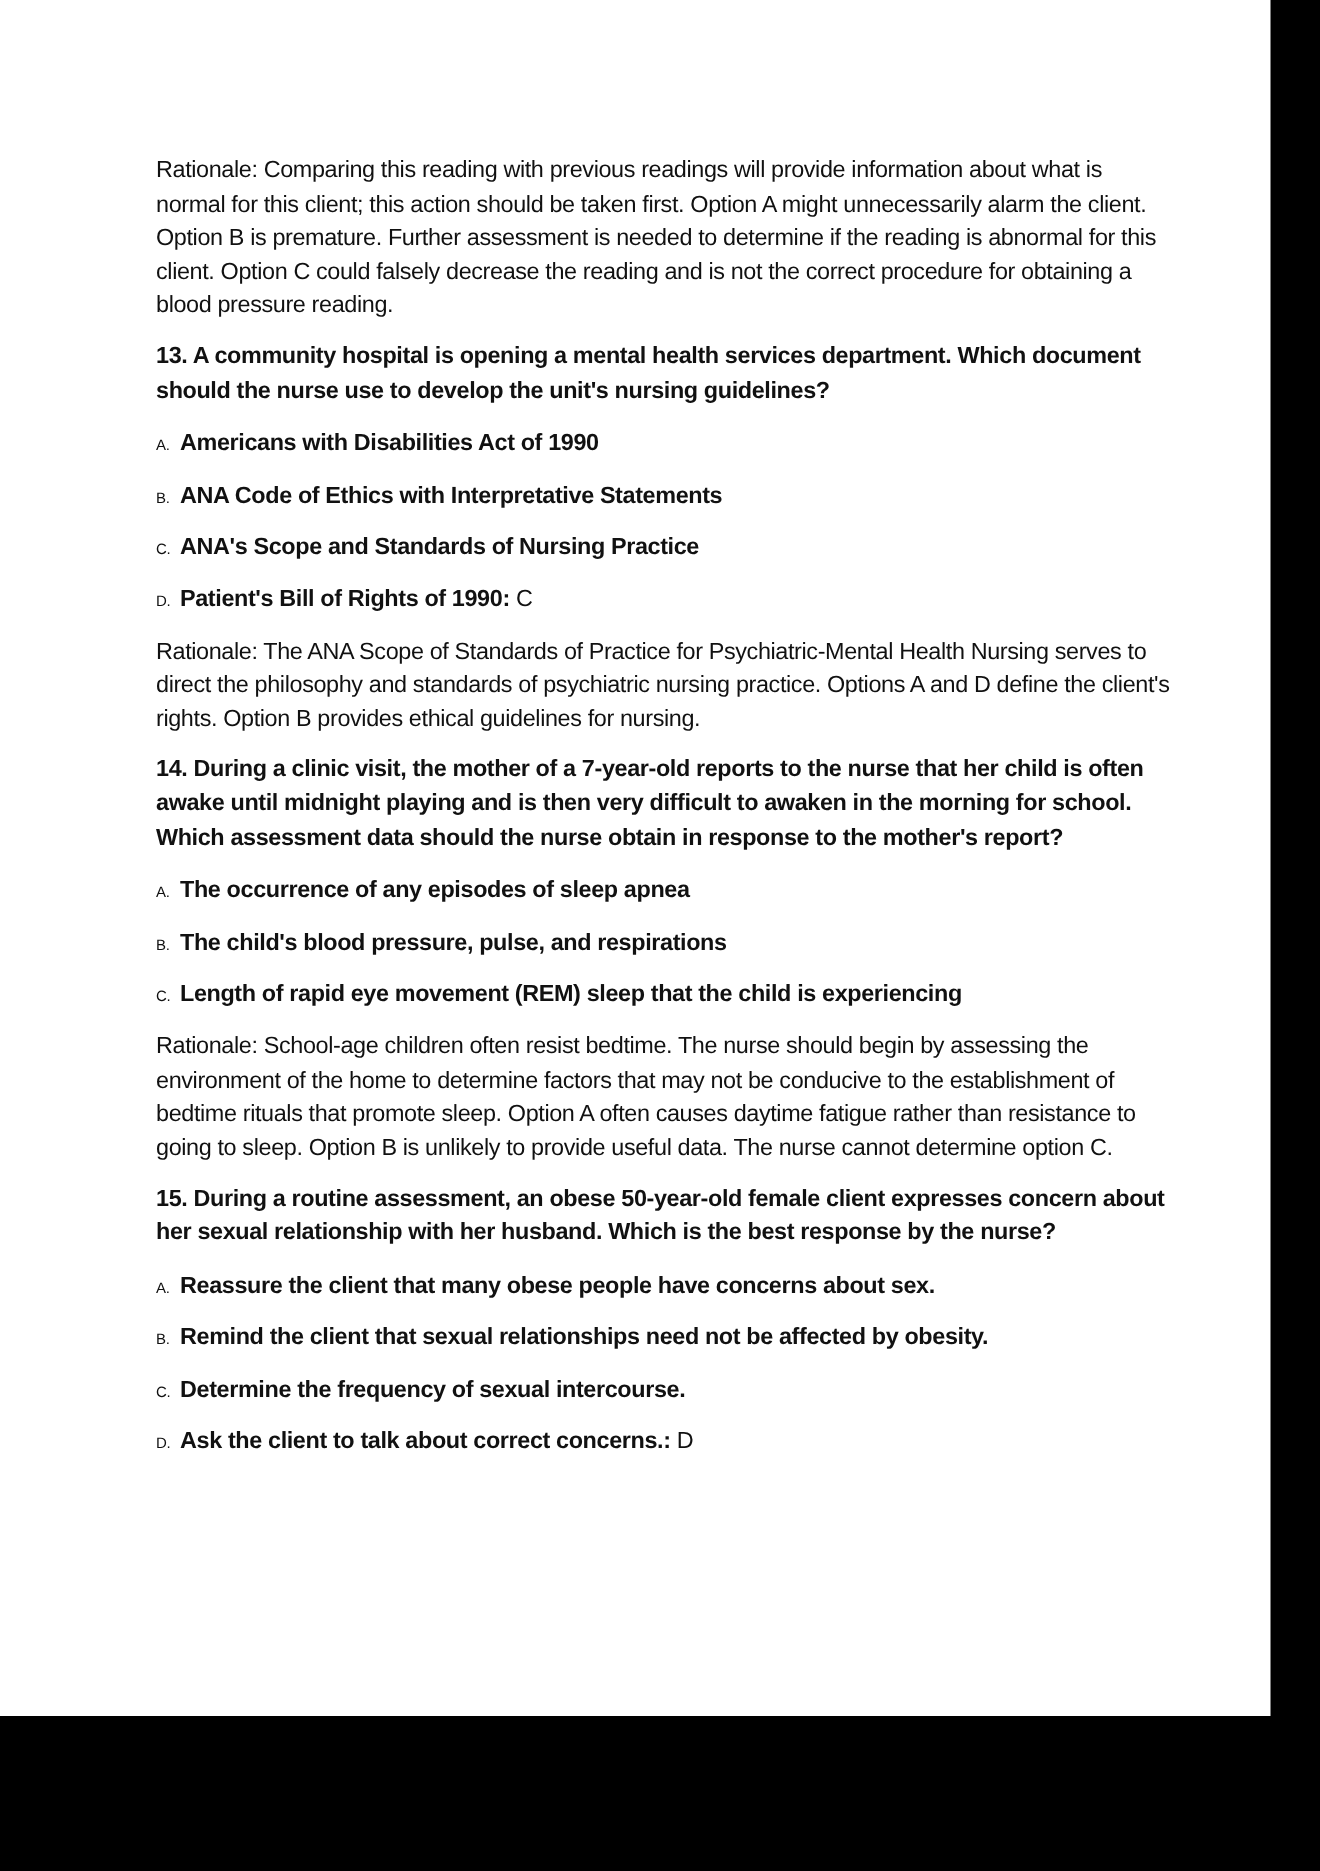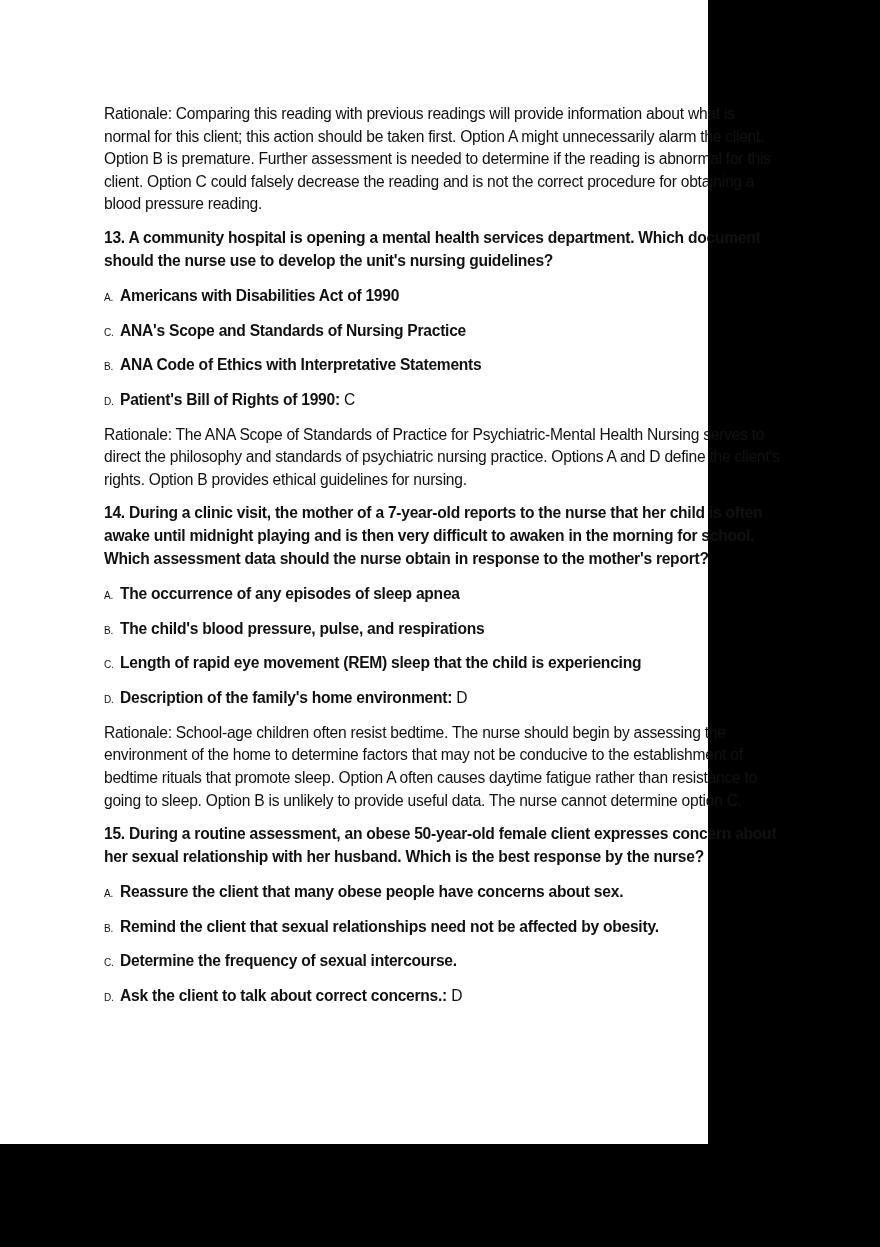--- a/index.html
+++ b/index.html
@@ -11,21 +11,21 @@
     width: 880px;
     height: 1247px;
     position: relative;
     overflow: hidden;
     font-family: "Liberation Sans", sans-serif;
   }
   .page {
     position: absolute;
     left: 0;
     top: 0;
-    width: 708px;
+    width: 847px;
     height: 1144px;
     background: #ffffff;
   }
   .content {
     position: absolute;
     left: 104px;
     top: 103px;
     width: 680px;
     color: #111111;
     font-size: 15.6px;
@@ -81,32 +81,31 @@
 <body>
 
 <div class="page">
   <div class="content">
 
     <p class="para rationale">Rationale: Comparing this reading with previous readings will provide information about what is normal for this client; this action should be taken first. Option A might unnecessarily alarm the client. Option B is premature. Further assessment is needed to determine if the reading is abnormal for this client. Option C could falsely decrease the reading and is not the correct procedure for obtaining a blood pressure reading.</p>
 
     <p class="para question"><span class="qnum">13.</span> <span>A community hospital is opening a mental health services department. Which document should the nurse use to develop the unit's nursing guidelines?</span></p>
     <ul class="options">
       <li class="option"><span class="letter">A.</span><span>Americans with Disabilities Act of 1990</span></li>
+      <li class="option"><span class="letter">B.</span><span>ANA Code of Ethics with Interpretative Statements</span></li>
       <li class="option"><span class="letter">C.</span><span>ANA's Scope and Standards of Nursing Practice</span></li>
-      <li class="option"><span class="letter">B.</span><span>ANA Code of Ethics with Interpretative Statements</span></li>
       <li class="option"><span class="letter">D.</span><span>Patient's Bill of Rights of 1990:</span><span class="answer"> C</span></li>
     </ul>
     <p class="para rationale">Rationale: The ANA Scope of Standards of Practice for Psychiatric-Mental Health Nursing serves to direct the philosophy and standards of psychiatric nursing practice. Options A and D define the client's rights. Option B provides ethical guidelines for nursing.</p>
 
     <p class="para question"><span class="qnum">14.</span> <span>During a clinic visit, the mother of a 7-year-old reports to the nurse that her child is often awake until midnight playing and is then very difficult to awaken in the morning for school. Which assessment data should the nurse obtain in response to the mother's report?</span></p>
     <ul class="options">
       <li class="option"><span class="letter">A.</span><span>The occurrence of any episodes of sleep apnea</span></li>
       <li class="option"><span class="letter">B.</span><span>The child's blood pressure, pulse, and respirations</span></li>
       <li class="option"><span class="letter">C.</span><span>Length of rapid eye movement (REM) sleep that the child is experiencing</span></li>
-      <li class="option"><span class="letter">D.</span><span>Description of the family's home environment:</span><span class="answer"> D</span></li>
     </ul>
     <p class="para rationale">Rationale: School-age children often resist bedtime. The nurse should begin by assessing the environment of the home to determine factors that may not be conducive to the establishment of bedtime rituals that promote sleep. Option A often causes daytime fatigue rather than resistance to going to sleep. Option B is unlikely to provide useful data. The nurse cannot determine option C.</p>
 
     <p class="para question"><span class="qnum">15.</span> <span>During a routine assessment, an obese 50-year-old female client expresses concern about her sexual relationship with her husband. Which is the best response by the nurse?</span></p>
     <ul class="options">
       <li class="option"><span class="letter">A.</span><span>Reassure the client that many obese people have concerns about sex.</span></li>
       <li class="option"><span class="letter">B.</span><span>Remind the client that sexual relationships need not be affected by obesity.</span></li>
       <li class="option"><span class="letter">C.</span><span>Determine the frequency of sexual intercourse.</span></li>
       <li class="option"><span class="letter">D.</span><span>Ask the client to talk about correct concerns.:</span><span class="answer"> D</span></li>
     </ul>

